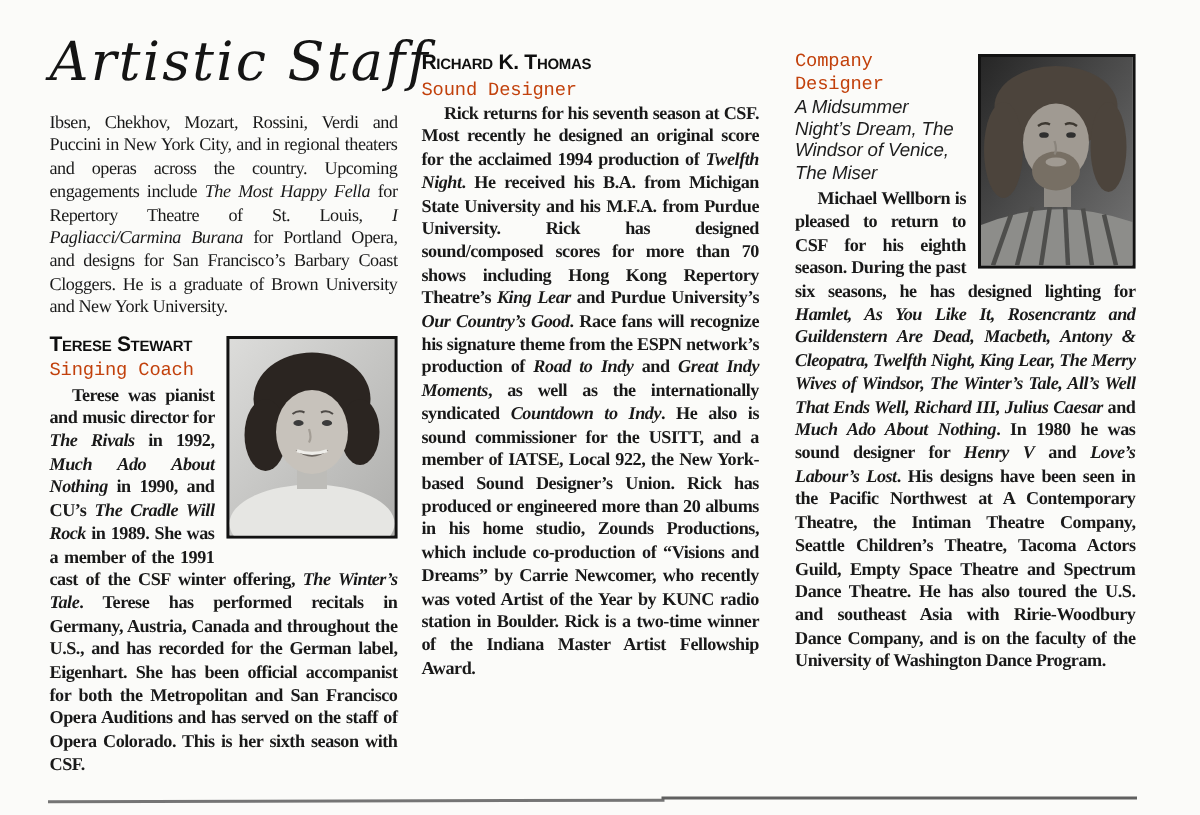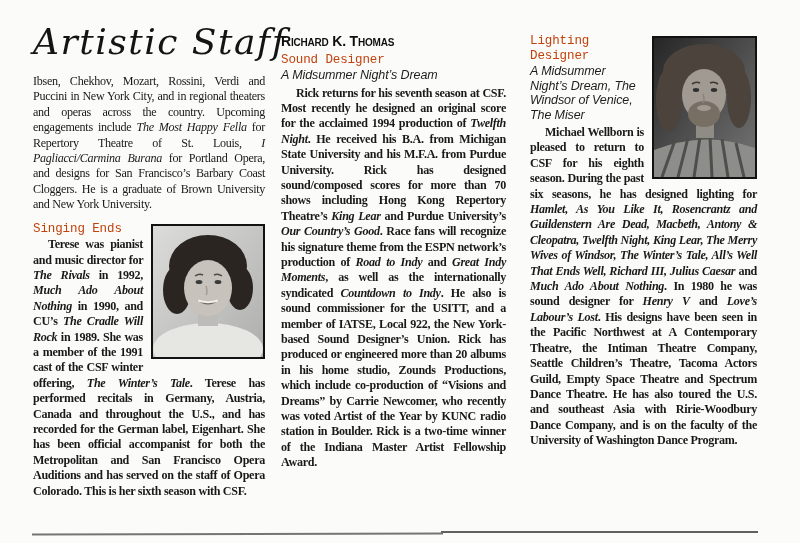--- a/index.html
+++ b/index.html
@@ -78,30 +78,30 @@
           <ellipse cx="55" cy="62" rx="24" ry="28" fill="#c7c2bb"></ellipse>
           <ellipse cx="46" cy="56" rx="3.4" ry="2" fill="#3b3b3b"></ellipse>
           <ellipse cx="65" cy="56" rx="3.4" ry="2" fill="#3b3b3b"></ellipse>
           <path d="M42 50 q4 -3 8 -1" stroke="#4e4a46" stroke-width="1.4" fill="none"></path>
           <path d="M61 49 q4 -2 8 1" stroke="#4e4a46" stroke-width="1.4" fill="none"></path>
           <path d="M53 60 q2 6 0 9" stroke="#a39d95" stroke-width="1.5" fill="none"></path>
           <path d="M44 74 q11 9 22 0 q-11 4 -22 0" fill="#6d6761"></path>
           <path d="M45 74.5 q10 3.5 20 0" stroke="#efeeea" stroke-width="2" fill="none"></path>
         </svg>
       </div>
-      <div class="person-role">Singing Ends</div>
+      <h2 class="person-name">Terese Stewart</h2>
+      <div class="person-role">Singing Coach</div>
       <p class="body-text indent"><span>Terese was pianist and music director for </span><i>The Rivals</i><span> in 1992, </span><i>Much Ado About Nothing</i><span> in 1990, and CU’s </span><i>The Cradle Will Rock</i><span> in 1989. She was a member of the 1991 cast of the CSF winter offering, </span><i>The Winter’s Tale</i><span>. Terese has performed recitals in Germany, Austria, Canada and throughout the U.S., and has recorded for the German label, Eigenhart. She has been official accompanist for both the Metropolitan and San Francisco Opera Auditions and has served on the staff of Opera Colorado. This is her sixth season with CSF.</span></p>
     </section>
   </div>
 
   <div class="col" id="col-middle">
     <section>
       <h2 class="person-name">Richard K. Thomas</h2>
       <div class="person-role">Sound Designer</div>
-      <div class="person-shows"><i>A Midsummer Night’s Dream</i></div>
       <p class="body-text indent"><span>Rick returns for his seventh season at CSF. Most recently he designed an original score for the acclaimed 1994 production of </span><i>Twelfth Night</i><span>. He received his B.A. from Michigan State University and his M.F.A. from Purdue University. Rick has designed sound/composed scores for more than 70 shows including Hong Kong Repertory Theatre’s </span><i>King Lear</i><span> and Purdue University’s </span><i>Our Country’s Good</i><span>. Race fans will recognize his signature theme from the ESPN network’s production of </span><i>Road to Indy</i><span> and </span><i>Great Indy Moments</i><span>, as well as the internationally syndicated </span><i>Countdown to Indy</i><span>. He also is sound commissioner for the USITT, and a member of IATSE, Local 922, the New York-based Sound Designer’s Union. Rick has produced or engineered more than 20 albums in his home studio, Zounds Productions, which include co-production of “Visions and Dreams” by Carrie Newcomer, who recently was voted Artist of the Year by KUNC radio station in Boulder. Rick is a two-time winner of the Indiana Master Artist Fellowship Award.</span></p>
     </section>
   </div>
 
   <div class="col" id="col-right">
     <section>
       <div class="photo" aria-label="black-and-white portrait photo of Michael Wellborn">
         <svg width="101" height="139" viewBox="0 0 101 139">
           <defs>
             <linearGradient id="mbg" x1="0" y1="0" x2="1" y2="1">
@@ -126,21 +126,21 @@
           <ellipse cx="50" cy="57" rx="22" ry="26" fill="#a09a92"></ellipse>
           <ellipse cx="50" cy="76" rx="16" ry="13" fill="#776f64"></ellipse>
           <ellipse cx="50" cy="70" rx="7" ry="3" fill="#a09a92"></ellipse>
           <ellipse cx="42" cy="52" rx="3.2" ry="1.9" fill="#2f2f2f"></ellipse>
           <ellipse cx="60" cy="52" rx="3.2" ry="1.9" fill="#2f2f2f"></ellipse>
           <path d="M38 46 q4 -3 8 -1" stroke="#3d3831" stroke-width="1.6" fill="none"></path>
           <path d="M56 45 q4 -2 8 1" stroke="#3d3831" stroke-width="1.6" fill="none"></path>
           <path d="M49 56 q2 6 0 9" stroke="#8a847c" stroke-width="1.5" fill="none"></path>
         </svg>
       </div>
-      <div class="person-role">Lighting Designer</div>
+      <div class="person-role">Company Designer</div>
       <div class="person-shows"><i>A Midsummer Night’s Dream, The Windsor of Venice, The Miser</i></div>
       <p class="body-text indent"><span>Michael Wellborn is pleased to return to CSF for his eighth season. During the past six seasons, he has designed lighting for </span><i>Hamlet, As You Like It, Rosencrantz and Guildenstern Are Dead, Macbeth, Antony &amp; Cleopatra, Twelfth Night, King Lear, The Merry Wives of Windsor, The Winter’s Tale, All’s Well That Ends Well, Richard III, Julius Caesar</i><span> and </span><i>Much Ado About Nothing</i><span>. In 1980 he was sound designer for </span><i>Henry V</i><span> and </span><i>Love’s Labour’s Lost</i><span>. His designs have been seen in the Pacific Northwest at A Contemporary Theatre, the Intiman Theatre Company, Seattle Children’s Theatre, Tacoma Actors Guild, Empty Space Theatre and Spectrum Dance Theatre. He has also toured the U.S. and southeast Asia with Ririe-Woodbury Dance Company, and is on the faculty of the University of Washington Dance Program.</span></p>
     </section>
   </div>
 
   <div class="rule" id="rule-left"></div>
   <div class="rule" id="rule-right"></div>
 
 </div>
 

